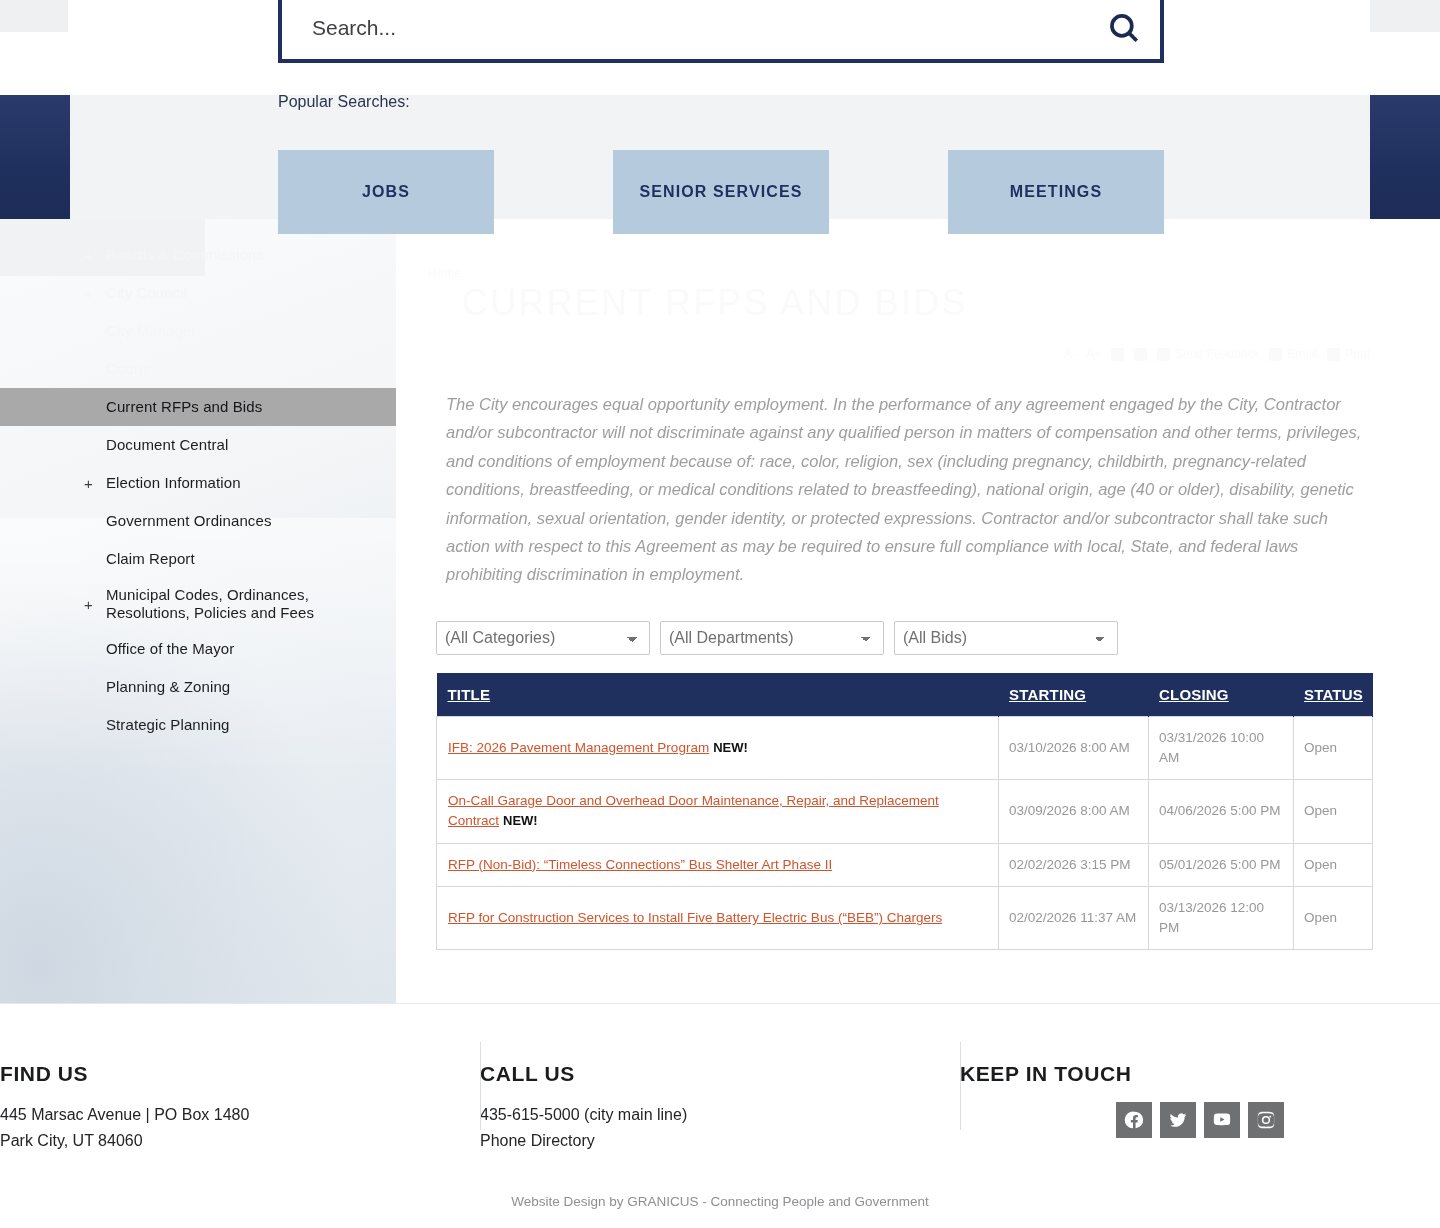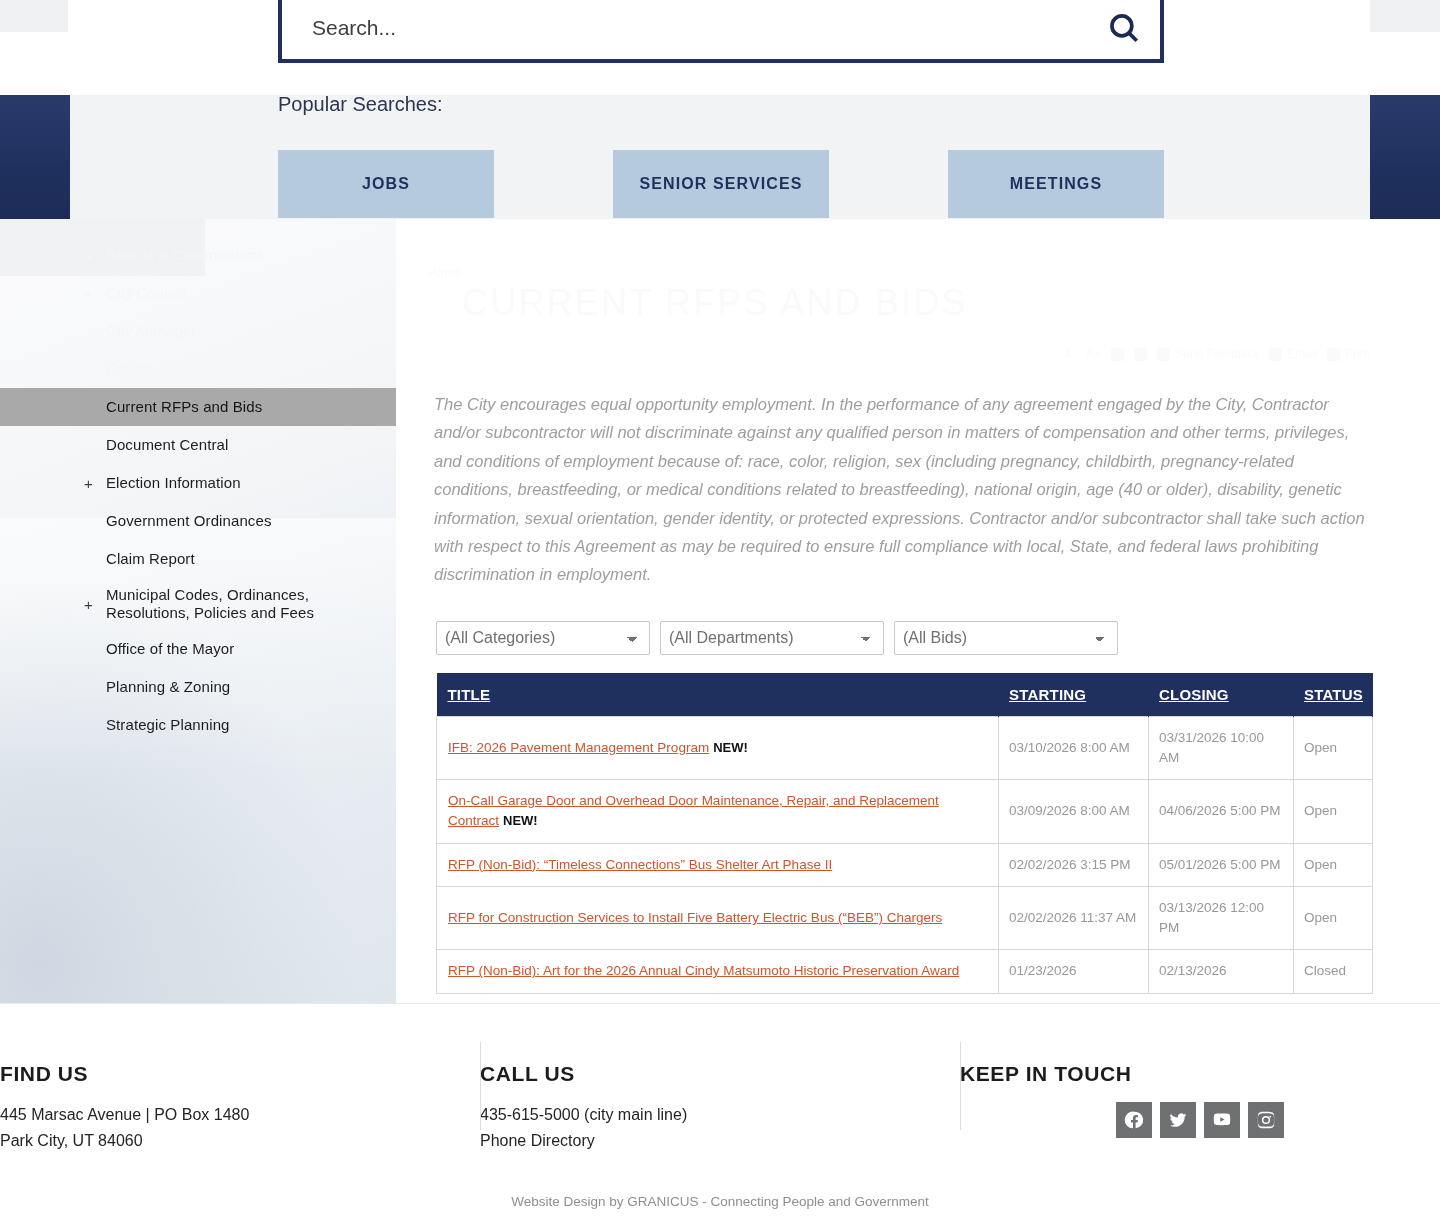--- a/index.html
+++ b/index.html
@@ -116,21 +116,21 @@
   }
   .share-row {
     display: flex; justify-content: flex-end; align-items: center;
     gap: 10px; margin-top: 20px; height: 20px;
     color: #fafafa; font-size: 12px;
   }
   .share-row .sh { display:flex; align-items:center; gap:5px; color:#fafafa; }
   .share-sq { width: 13px; height: 13px; background: #fafafa; border-radius:2px; }
 
   .intro {
-    margin: 26px 0 0 6px;
+    margin: 26px 0 0 18px;
     font-size: 16.5px;
     font-style: italic;
     line-height: 1.72;
     color: #9d9ea0;
     max-width: 935px;
   }
 
   
   .filters {
     display: flex; gap: 10px;
@@ -298,34 +298,34 @@
   .search-btn {
     width: 72px; height: 58px;
     background: transparent; border: none; cursor: pointer;
     display: flex; align-items: center; justify-content: center;
   }
   .search-btn svg { width: 34px; height: 34px; stroke: #1b2a52; fill: none; stroke-width: 2.6; }
 
   .popular-label {
     position: absolute;
     left: 278px; top: 93px;
-    font-size: 20px;
+    font-size: 16px;
     color: #2c3550;
     pointer-events: auto;
   }
   .pills {
     position: absolute;
     left: 278px; top: 150px;
     width: 886px;
     display: flex;
     justify-content: space-between;
     pointer-events: auto;
   }
   .pill {
-    width: 216px; height: 68px;
+    width: 216px; height: 84px;
     background: #b5cadd;
     display: flex; align-items: center; justify-content: center;
     font-size: 16px; font-weight: bold;
     letter-spacing: 1.1px;
     color: #1f2f5e;
     cursor: pointer;
   }
 </style>
 </head>
 <body>
@@ -456,26 +456,20 @@
               <td class="date-cell">02/02/2026 3:15 PM</td>
               <td class="date-cell">05/01/2026 5:00 PM</td>
               <td class="status-cell">Open</td>
             </tr>
             <tr>
               <td class="t-cell"><a href="#">RFP for Construction Services to Install Five Battery Electric Bus (“BEB”) Chargers</a></td>
               <td class="date-cell">02/02/2026 11:37 AM</td>
               <td class="date-cell">03/13/2026 12:00 PM</td>
               <td class="status-cell">Open</td>
             </tr>
-            <tr>
-              <td class="t-cell"><a href="#">RFP (Non-Bid): Art for the 2026 Annual Cindy Matsumoto Historic Preservation Award</a></td>
-              <td class="date-cell">01/23/2026</td>
-              <td class="date-cell">02/13/2026</td>
-              <td class="status-cell">Closed</td>
-            </tr>
           </tbody>
       </table>
     </div>
 
     <div class="footer-rule"></div>
     <div class="footer">
 
       <div class="fcol">
         <h3>FIND US</h3>
         <p>

